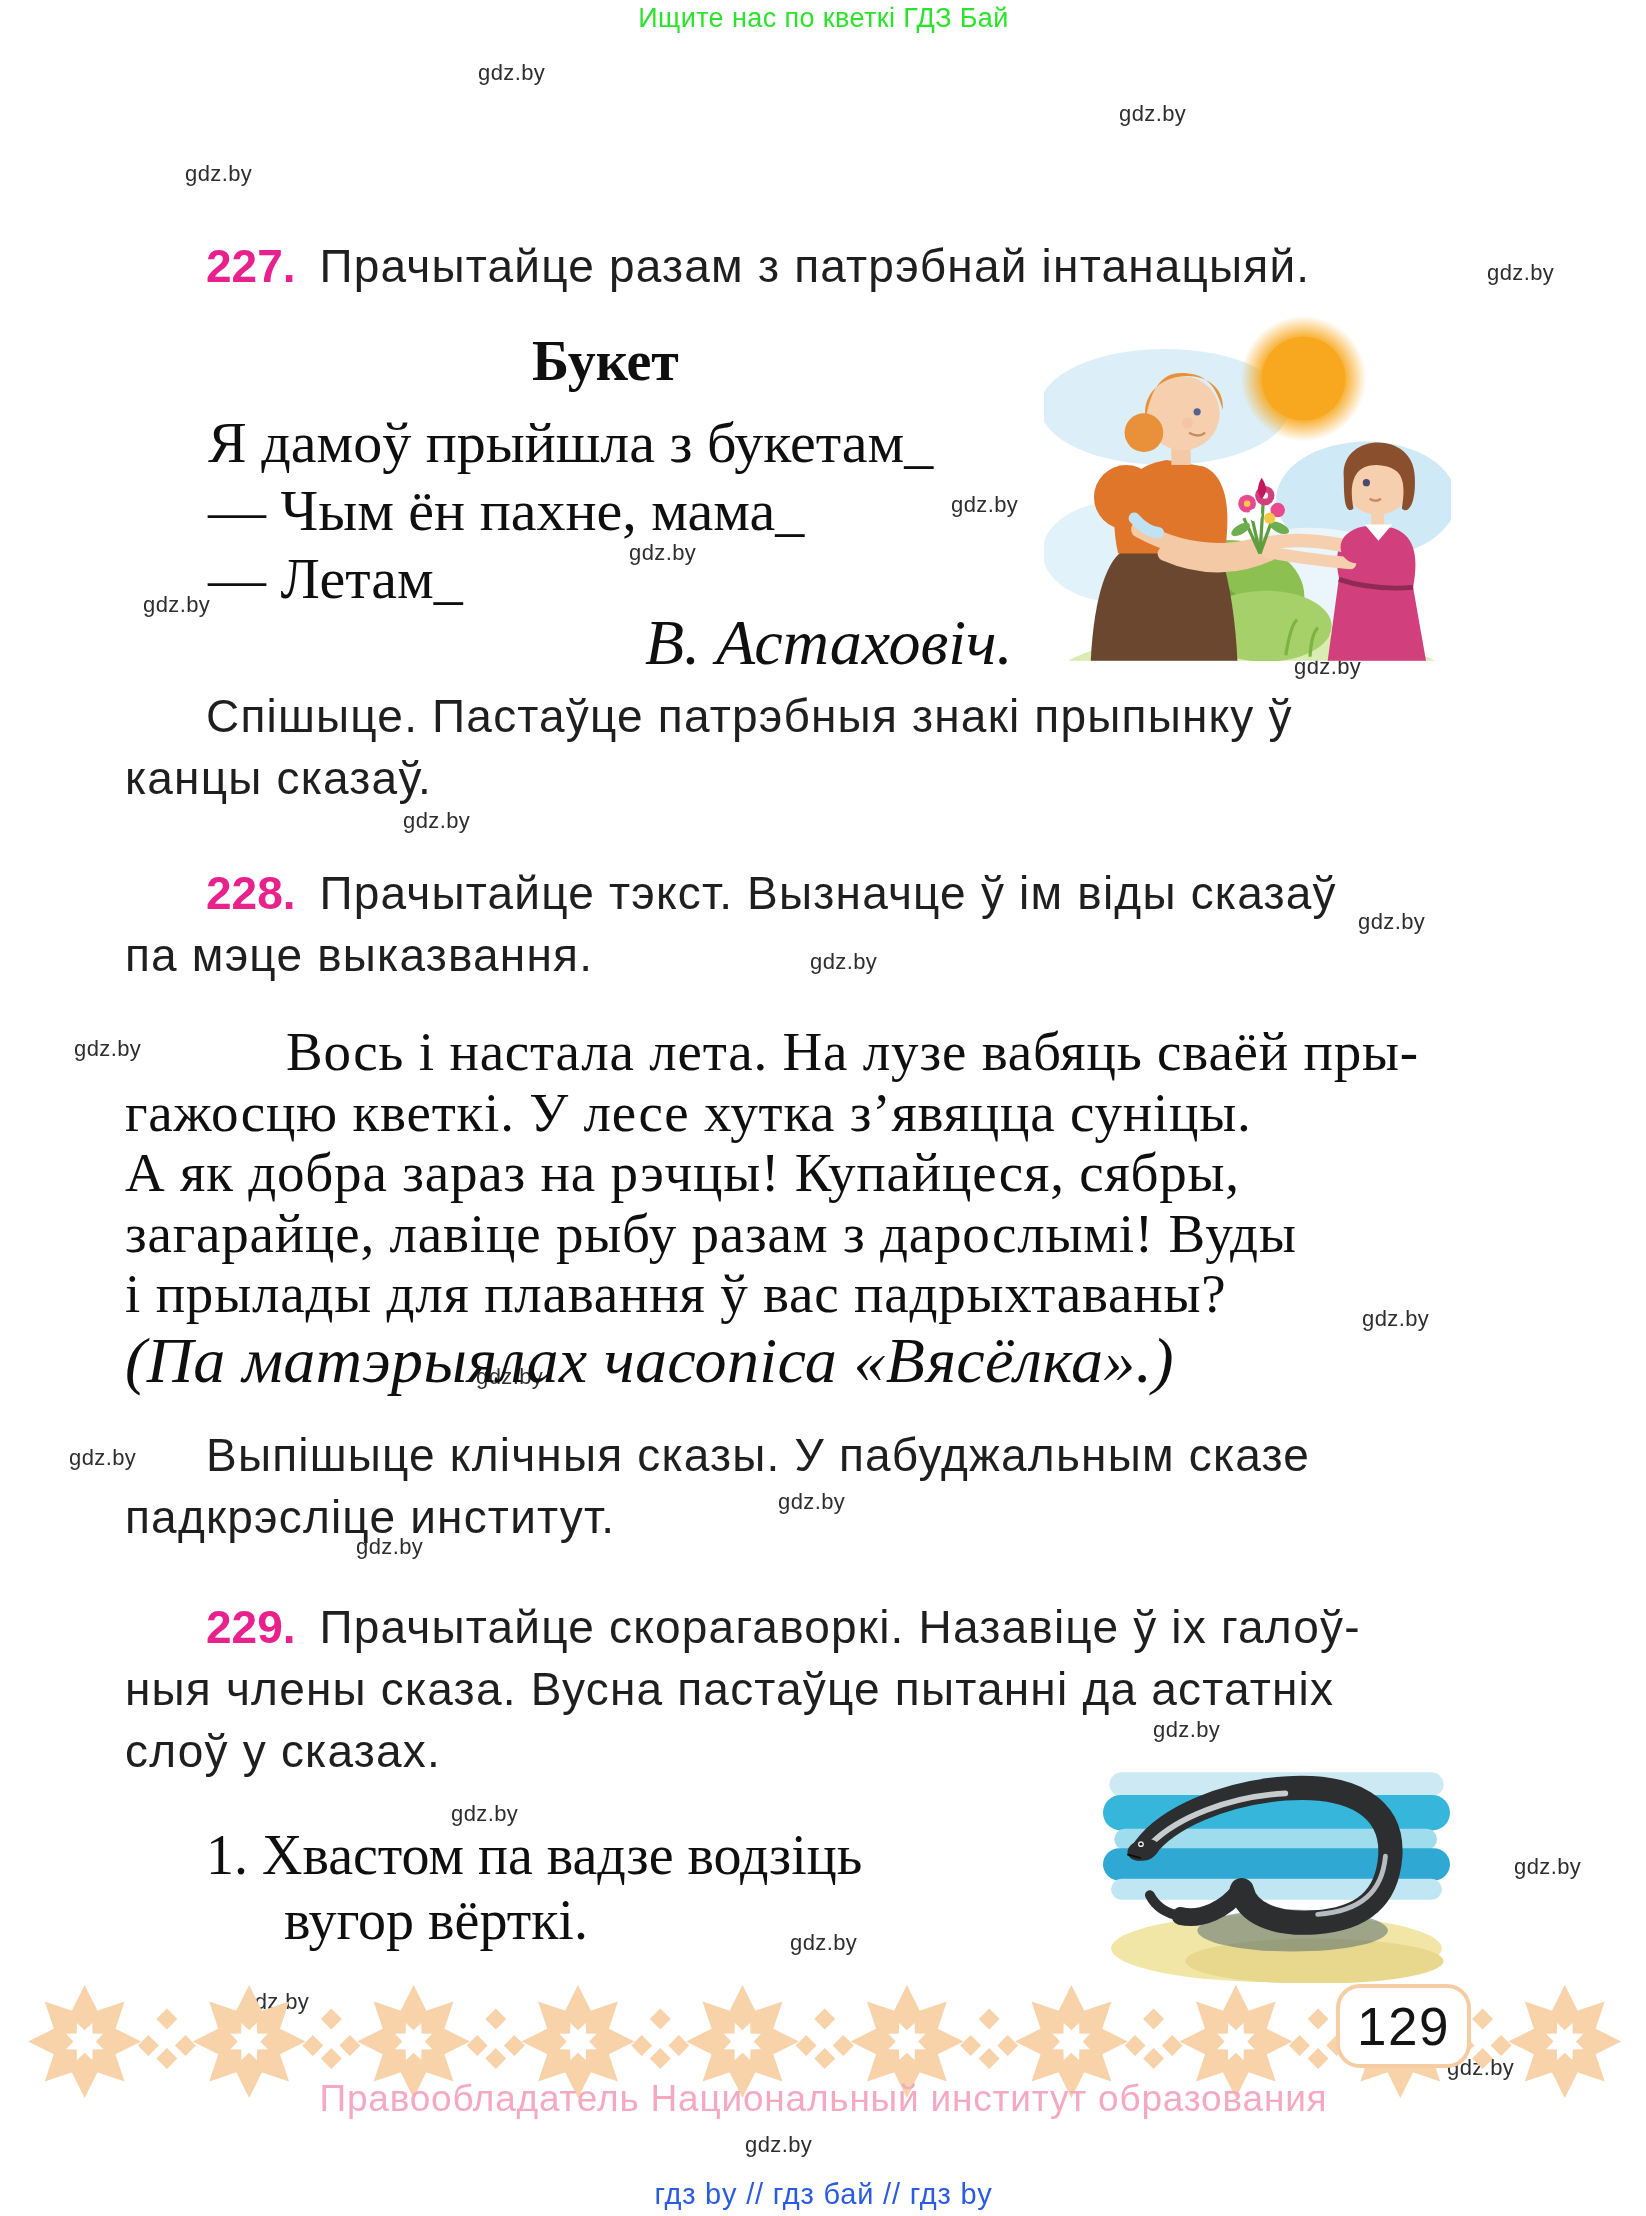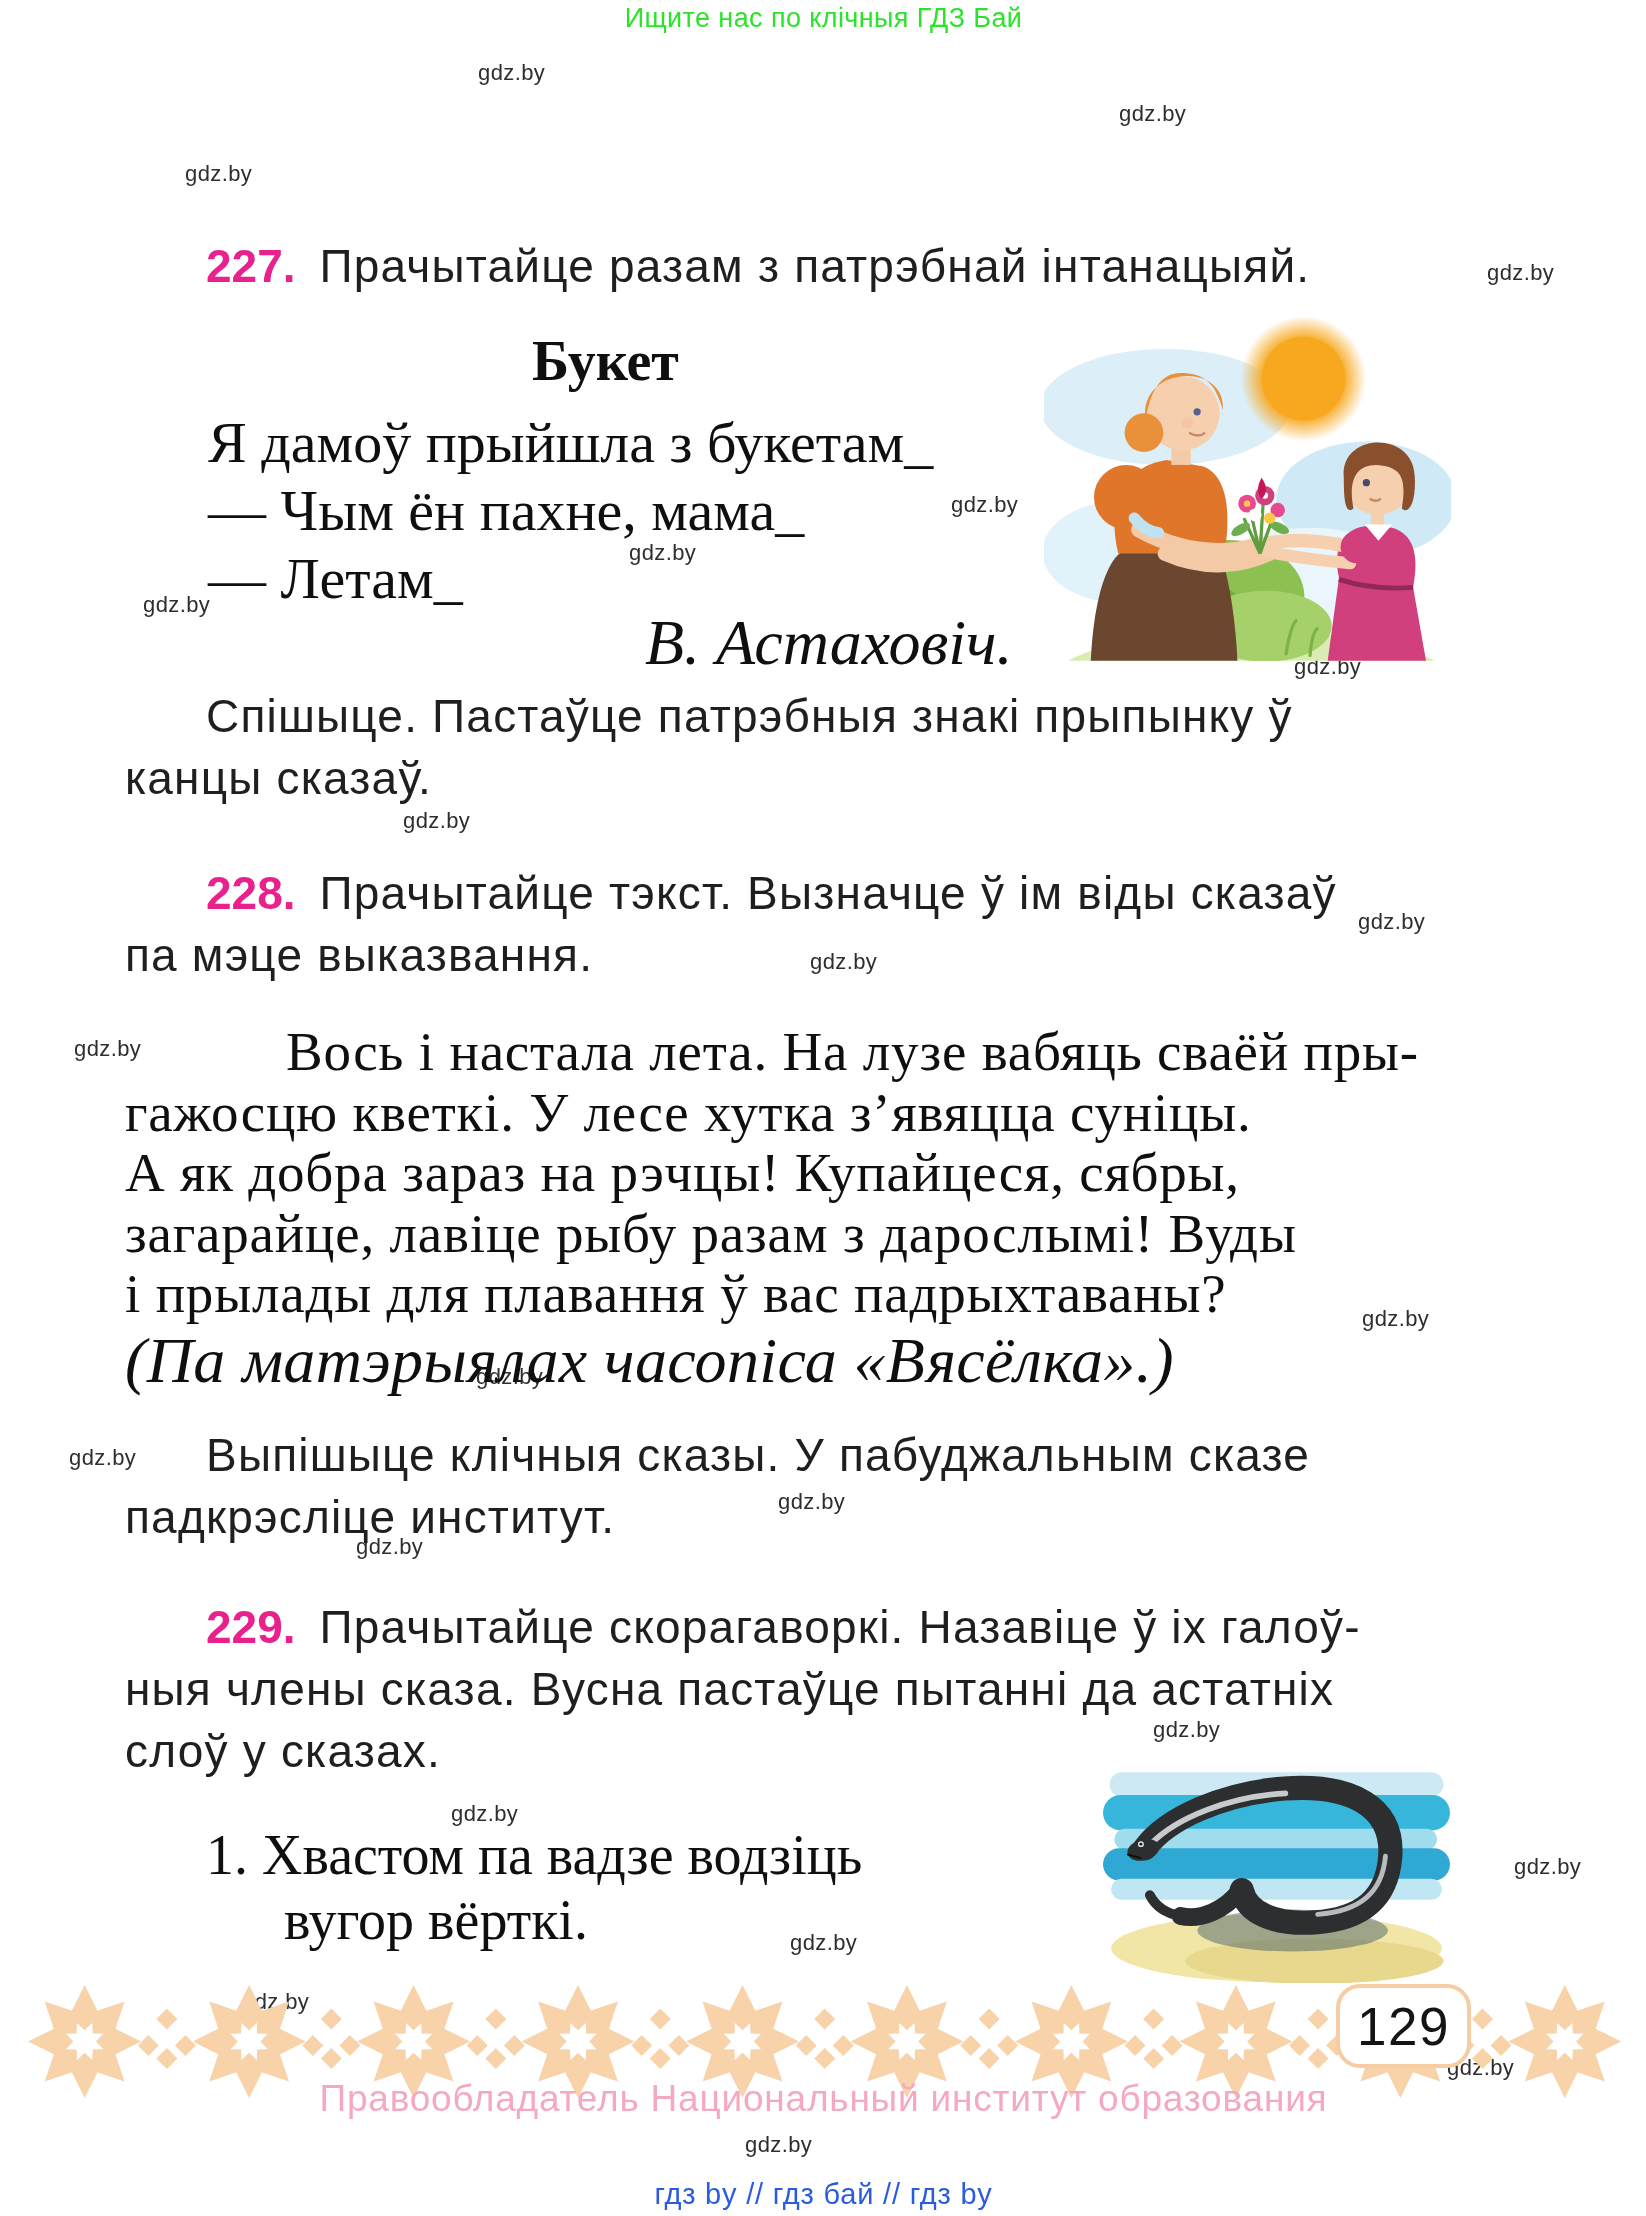--- a/index.html
+++ b/index.html
@@ -36,21 +36,21 @@
     color:#f5a9c1;font-size:37px;letter-spacing:0.8px;
   }
   .footer-links{
     position:absolute;top:2170px;left:0;width:100%;text-align:center;
     color:#2b5ce0;font-size:29px;letter-spacing:0.8px;margin-top:8px;
   }
 </style>
 </head>
 <body>
 
-<div class="header-note">Ищите нас по клічныя ГДЗ Бай</div>
+<div class="header-note">Ищите нас по кветкі ГДЗ Бай</div>
 
 <span class="wm" style="left:478px;top:60px">gdz.by</span>
 <span class="wm" style="left:1119px;top:101px">gdz.by</span>
 <span class="wm" style="left:185px;top:161px">gdz.by</span>
 <span class="wm" style="left:1487px;top:260px">gdz.by</span>
 <span class="wm" style="left:951px;top:492px">gdz.by</span>
 <span class="wm" style="left:629px;top:540px">gdz.by</span>
 <span class="wm" style="left:143px;top:592px">gdz.by</span>
 <span class="wm" style="left:1294px;top:654px">gdz.by</span>
 <span class="wm" style="left:403px;top:808px">gdz.by</span>

